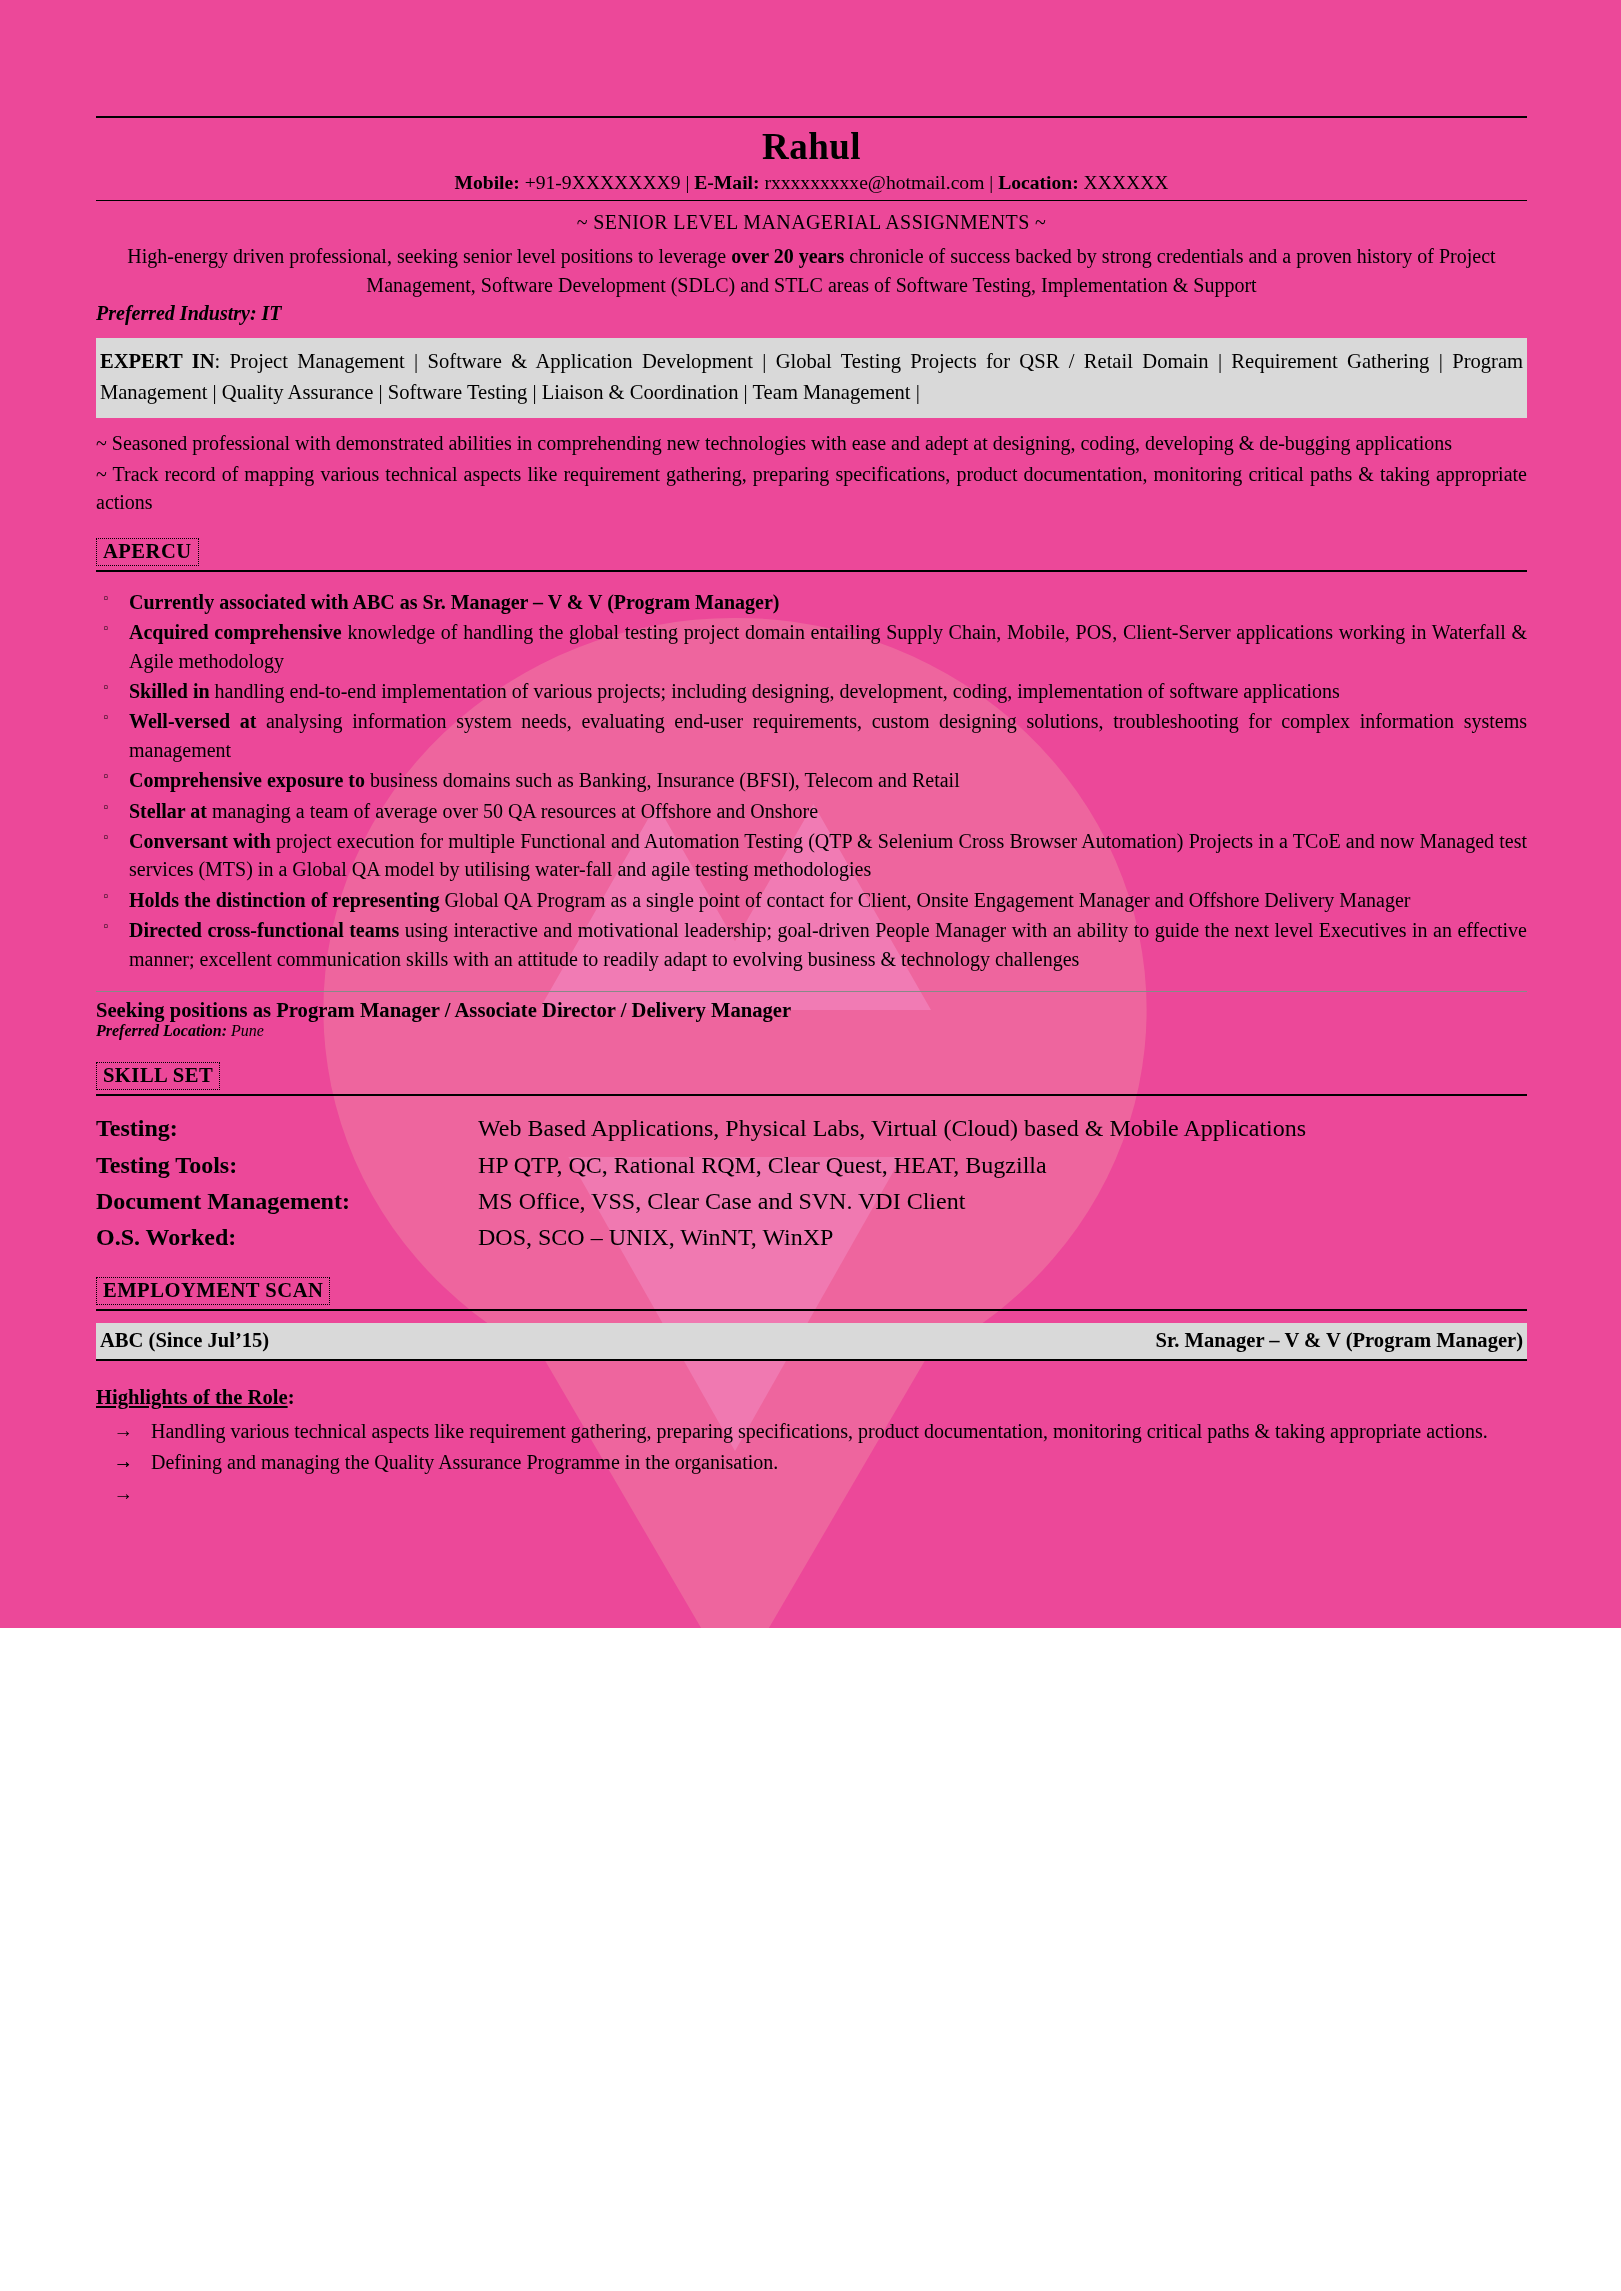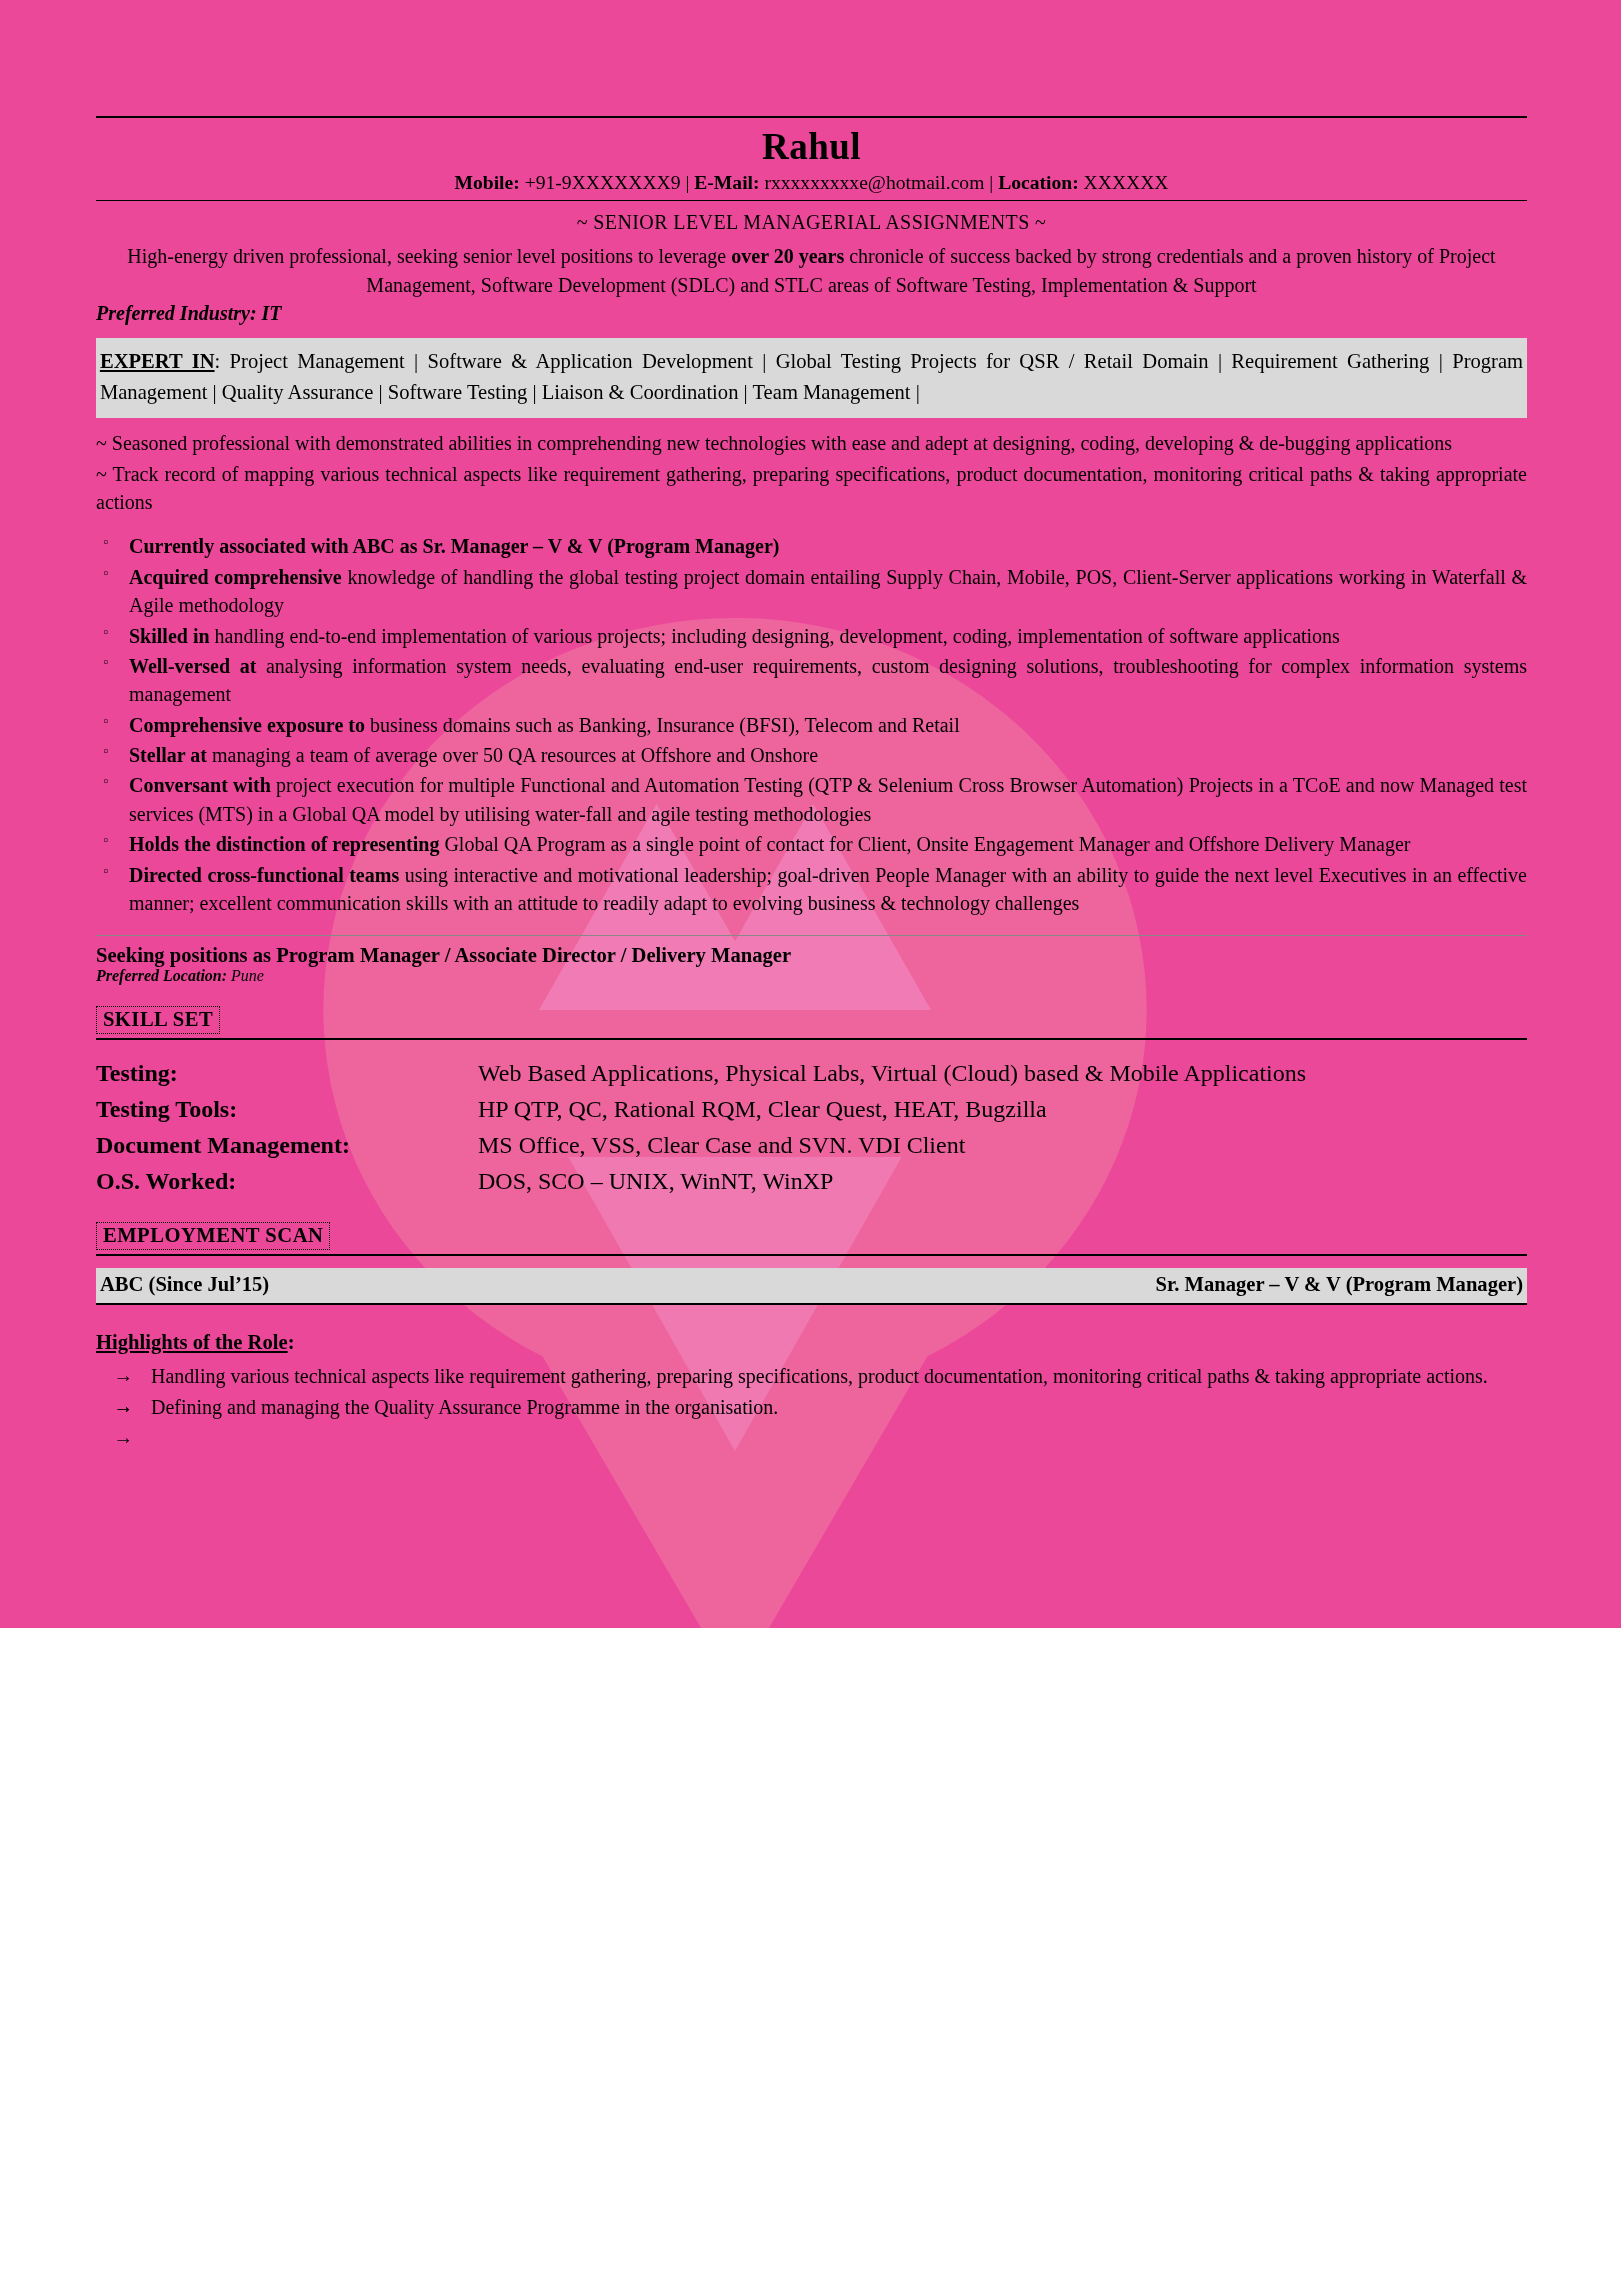--- a/index.html
+++ b/index.html
@@ -82,21 +82,20 @@
   .expert-block {
     background: #d9d9d9;
     padding: 7.8px 3.9px 9.8px 3.9px;
     margin-top: 13.7px;
     font-size: 20.6px;
     line-height: 1.5;
     text-align: justify;
   }
   .expert-block .lbl {
     font-weight: bold;
-    text-decoration: underline;
   }
   .para {
     font-size: 20px;
     line-height: 1.42;
     text-align: justify;
     margin-top: 11.8px;
   }
   .section-label {
     display: inline-block;
     border: 1.5px dotted #000;
@@ -239,20 +238,24 @@
 
     <div class="pref-industry">Preferred Industry: IT</div>
 
     <div class="expert-block">
       <span class="lbl">EXPERT IN</span><span>: Project Management  |  Software &amp; Application Development  |  Global Testing Projects for QSR / Retail Domain  |  Requirement Gathering  |  Program Management  |  Quality Assurance  |  Software Testing  |  Liaison &amp; Coordination  |  Team Management  |</span>
     </div>
 
     <div class="para">~ Seasoned professional with demonstrated abilities in comprehending new technologies with ease and adept at designing, coding, developing &amp; de-bugging applications</div>
     <div class="para" style="margin-top:2px;">~ Track record of mapping various technical aspects like requirement gathering, preparing specifications, product documentation, monitoring critical paths &amp; taking appropriate actions</div>
 
+    <div class="section-wrap">
+      <span class="section-label">APERCU</span>
+      <div class="section-rule"></div>
+    </div>
 
     <ul class="bullets">
       <li><span class="marker">▫</span><b>Currently associated with ABC as Sr. Manager – V &amp; V (Program Manager)</b><span></span></li>
       <li><span class="marker">▫</span><b>Acquired comprehensive</b><span> knowledge of handling the global testing project domain entailing Supply Chain, Mobile, POS, Client-Server applications working in Waterfall &amp; Agile methodology</span></li>
       <li><span class="marker">▫</span><b>Skilled in</b><span> handling end-to-end implementation of various projects; including designing, development, coding, implementation of software applications</span></li>
       <li><span class="marker">▫</span><b>Well-versed at</b><span> analysing information system needs, evaluating end-user requirements, custom designing solutions, troubleshooting for complex information systems management</span></li>
       <li><span class="marker">▫</span><b>Comprehensive exposure to</b><span> business domains such as Banking, Insurance (BFSI), Telecom and Retail</span></li>
       <li><span class="marker">▫</span><b>Stellar at</b><span> managing a team of average over 50 QA resources at Offshore and Onshore</span></li>
       <li><span class="marker">▫</span><b>Conversant with</b><span> project execution for multiple Functional and Automation Testing (QTP &amp; Selenium Cross Browser Automation) Projects in a TCoE and now Managed test services (MTS) in a Global QA model by utilising water-fall and agile testing methodologies</span></li>
       <li><span class="marker">▫</span><b>Holds the distinction of representing</b><span> Global QA Program as a single point of contact for Client, Onsite Engagement Manager and Offshore Delivery Manager</span></li>

